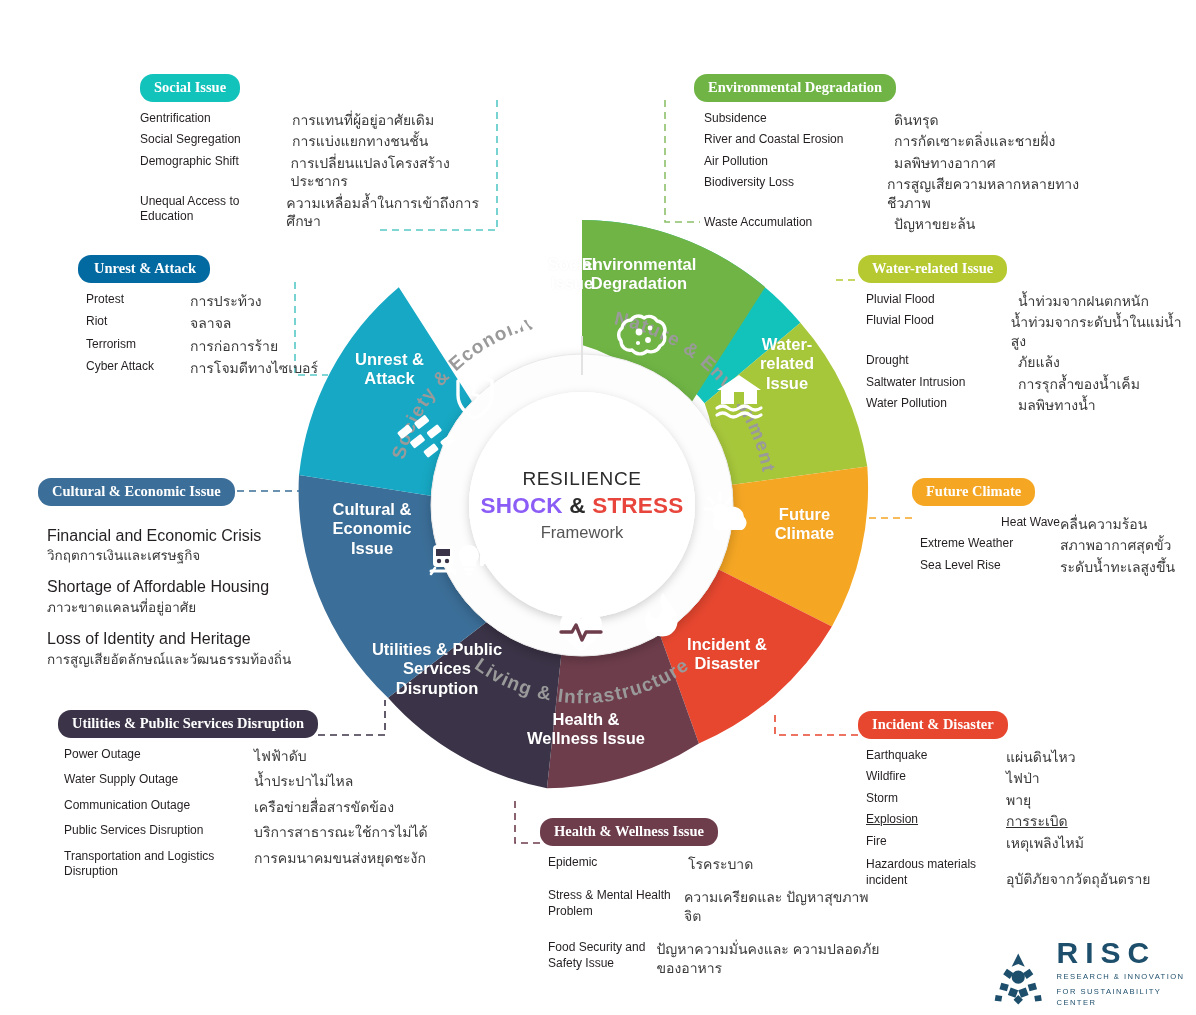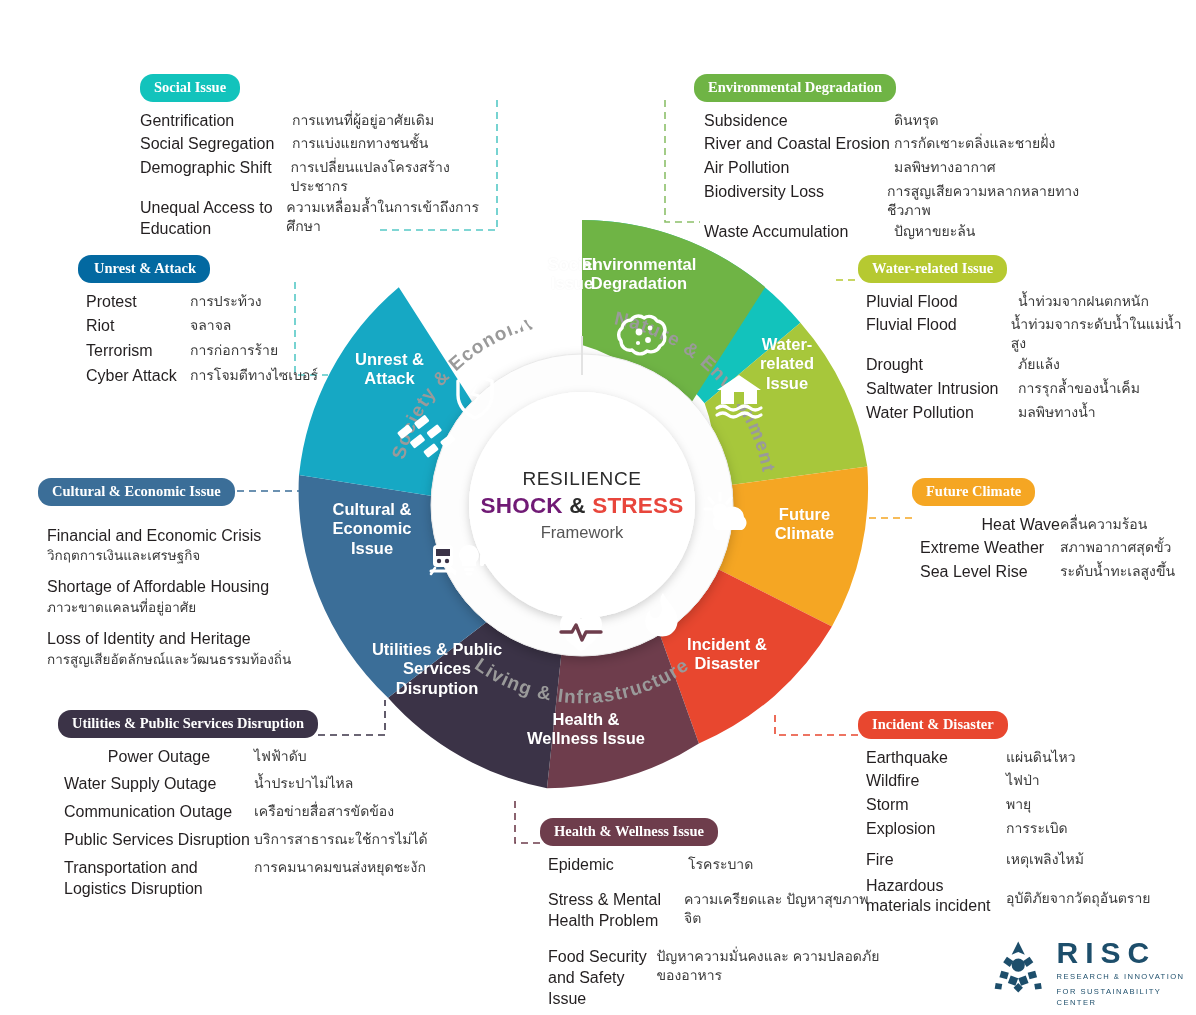--- a/index.html
+++ b/index.html
@@ -15,21 +15,21 @@
   
   .callout{position:absolute;}
   .pill{
     display:inline-block;
     color:#fff;font-weight:bold;font-size:14.5px;
     padding:5px 14px 6px 14px;border-radius:13px;
     white-space:nowrap;line-height:1.15;font-family:Liberation Serif, serif;
   }
   .rows{margin-top:9px;}
   .row{display:flex;align-items:flex-start;margin-bottom:1px;}
-  .en{font-size:16px;color:#231f20;line-height:1.30;}
+  .en{font-size:12px;color:#231f20;line-height:1.30;}
   .th{font-size:14px;color:#3a3a3a;line-height:1.32;}
   .stackrow{margin-bottom:12px;}
   .stackrow .en{font-size:16px;}
   .stackrow .th{font-size:13.5px;margin-top:1px;}
 
   
   .wheel{position:absolute;left:292px;top:215px;width:580px;height:580px;}
   .seg-label{
     position:absolute;color:#ffffff;font-weight:bold;
     text-align:center;line-height:1.18;font-size:16.5px;
@@ -38,21 +38,21 @@
   }
   .center-txt{
     position:absolute;left:50%;top:50%;transform:translate(-50%,-50%);
     text-align:center;width:230px;
   }
   .c-res{font-size:19px;letter-spacing:.6px;color:#2b2b2b;font-weight:normal;}
   .c-ss{font-size:22.5px;font-weight:bold;letter-spacing:.2px;margin-top:3px;}
   .c-fw{font-size:16.5px;color:#555;margin-top:4px;}
 
   
-  .logo{position:absolute;left:990px;top:938px;display:flex;align-items:flex-start;gap:10px;}
+  .logo{position:absolute;left:990px;top:938px;display:flex;align-items:flex-end;gap:10px;}
   .logo-word{font-size:30px;font-weight:bold;letter-spacing:7px;color:#1d4e6b;line-height:1;}
   .logo-sub{font-size:7.6px;letter-spacing:1.45px;color:#1d4e6b;line-height:1.42;margin-top:4px;}
 </style>
 </head>
 <body>
 
 <div class="stage">
 
   <svg width="1196" height="1015" style="position:absolute;left:0;top:0;">
 
@@ -231,21 +231,21 @@
     <div class="seg-label" style="left:370px;top:420px;width:130px;">Incident &amp;<br>Disaster</div>
     <div class="seg-label" style="left:204px;top:495px;width:180px;">Health &amp;<br>Wellness Issue</div>
     <div class="seg-label" style="left:60px;top:425px;width:170px;">Utilities &amp; Public<br>Services<br>Disruption</div>
     <div class="seg-label" style="left:15px;top:285px;width:130px;">Cultural &amp;<br>Economic<br>Issue</div>
     <div class="seg-label" style="left:40px;top:135px;width:115px;">Unrest &amp;<br>Attack</div>
 
     
     <div class="center-txt">
       <div class="c-res">RESILIENCE</div>
       <div class="c-ss">
-        <span style="color:#701a75">SHOCK</span><span style="color:#2b2b2b">&nbsp;&amp;&nbsp;</span><span style="color:#e8463c">STRESS</span>
+        <span style="color:#8b5cf6">SHOCK</span><span style="color:#2b2b2b">&nbsp;&amp;&nbsp;</span><span style="color:#e8463c">STRESS</span>
       </div>
       <div class="c-fw">Framework</div>
     </div>
   </div>
 
   <div class="callout" style="left:140px;top:74px;width:365px;">
     <div class="pill" style="background:#12c3bc;">Social Issue</div>
     <div class="rows">
       <div class="row" style="margin-bottom:3px;">
         <div class="en" style="width:152px;">Gentrification</div>
@@ -344,21 +344,21 @@
         <div class="th">แผ่นดินไหว</div>
       </div>
       <div class="row" style="margin-bottom:3px;">
         <div class="en" style="width:140px;">Wildfire</div>
         <div class="th">ไฟป่า</div>
       </div>
       <div class="row" style="margin-bottom:3px;">
         <div class="en" style="width:140px;">Storm</div>
         <div class="th">พายุ</div>
       </div>
-      <div class="row" style="margin-bottom:10px;">
+      <div class="row" style="margin-bottom:3px;text-decoration:underline;">
         <div class="en" style="width:140px;">Explosion</div>
         <div class="th">การระเบิด</div>
       </div>
       <div class="row" style="margin-bottom:5px;">
         <div class="en" style="width:140px;">Fire</div>
         <div class="th">เหตุเพลิงไหม้</div>
       </div>
       <div class="row">
         <div class="en" style="width:140px;">Hazardous materials incident</div>
         <div class="th" style="padding-top:13px;">อุบัติภัยจากวัตถุอันตราย</div>
@@ -381,21 +381,21 @@
         <div class="en" style="width:140px;">Food Security and Safety Issue</div>
         <div class="th">ปัญหาความมั่นคงและ ความปลอดภัยของอาหาร</div>
       </div>
     </div>
   </div>
 
   <div class="callout" style="left:58px;top:710px;width:380px;">
     <div class="pill" style="background:#3b3347;">Utilities &amp; Public Services Disruption</div>
     <div class="rows" style="margin-left:6px;">
       <div class="row" style="margin-bottom:7px;">
-        <div class="en" style="width:190px;text-align:center;">Power Outage</div>
+        <div class="en" style="width:190px;">Power Outage</div>
         <div class="th">ไฟฟ้าดับ</div>
       </div>
       <div class="row" style="margin-bottom:7px;">
         <div class="en" style="width:190px;">Water Supply Outage</div>
         <div class="th">น้ำประปาไม่ไหล</div>
       </div>
       <div class="row" style="margin-bottom:7px;">
         <div class="en" style="width:190px;">Communication Outage</div>
         <div class="th">เครือข่ายสื่อสารขัดข้อง</div>
       </div>

